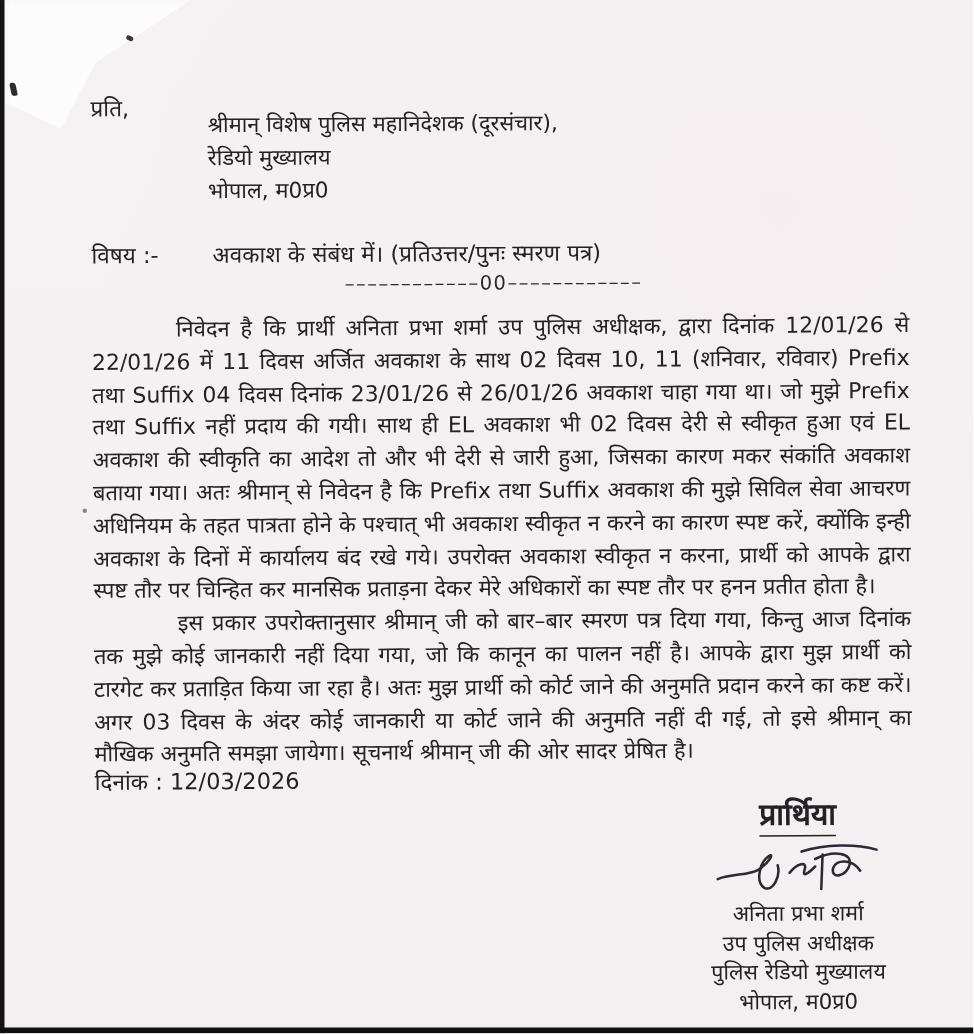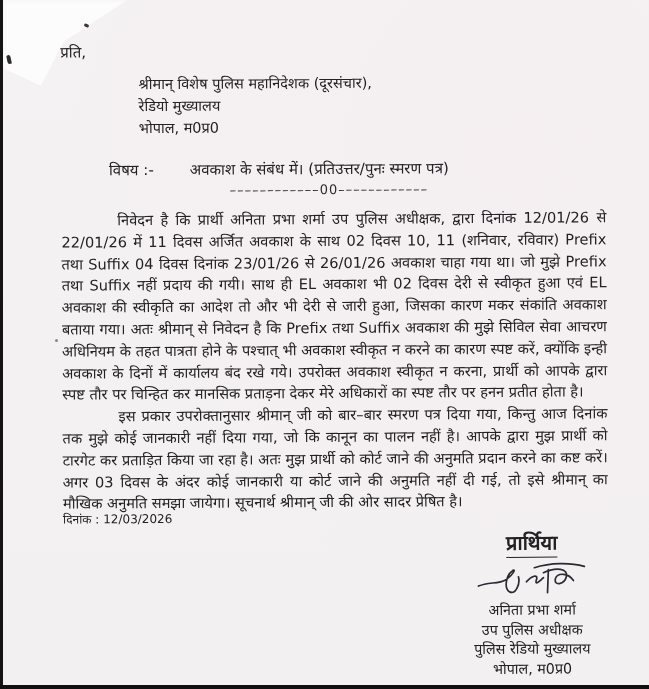--- a/index.html
+++ b/index.html
@@ -25,36 +25,36 @@
     background:#fdfdfe;
     clip-path: polygon(0 0, 92% 0, 45% 38%, 28% 78%, 0 62%);
     filter: blur(2.5px); opacity:.9;
   }
   .speck-1 { position:absolute; left:84px; top:24px; width:5px; height:3px; background:#3a3738; border-radius:2px; transform:rotate(25deg); }
   .speck-2 { position:absolute; left:7px;  top:55px; width:4px; height:9px; background:#2e2b2c; border-radius:2px 3px 1px 3px; transform:rotate(-12deg); }
   .speck-3 { position:absolute; left:55px; top:339px; width:3px; height:3px; background:#8a8586; border-radius:50%; }
 
   .letter { position:absolute; inset:0; transform:rotate(-0.35deg); transform-origin:50% 50%; }
 
-  .salutation { position:absolute; left:62px; top:40px; font-size:15px; }
+  .salutation { position:absolute; left:62px; top:60px; font-size:15px; }
 
   .recipient { position:absolute; left:140px; top:72px; font-size:14.5px; line-height:22px; }
 
   .subject-row { position:absolute; left:62px; top:158px; width:520px; font-size:15px; }
-  .subject-label { display:inline-block; width:76px;margin-left:48px; }
+  .subject-label { display:inline-block; width:76px; }
   .separator { position:absolute; left:160px; top:182px; width:340px; text-align:center;
                font-size:13px; letter-spacing:1px; color:#2b292a; }
 
   .body-text {
     position:absolute; left:62px; top:208px; width:545px;
     font-size:14.6px; line-height:21.8px; text-align:justify;
   }
   .body-text p { margin:0; text-indent:56px; }
 
-  .date-line { position:absolute; left:62px; top:509px; font-size:12px; }
+  .date-line { position:absolute; left:62px; top:509px; font-size:15px; }
 
   .sig-block { position:absolute; left:428px; top:530px; width:205px; text-align:center; }
   .sig-heading { display:inline-block; font-size:20px; font-weight:bold;
                  border-bottom:1.5px solid #232124; padding-bottom:1px; }
   .sig-scribble { display:block; margin:4px auto 0 auto; }
   .sig-lines { font-size:14.3px; line-height:19.5px; margin-top:1px; }
 </style>
 </head>
 <body>
 

